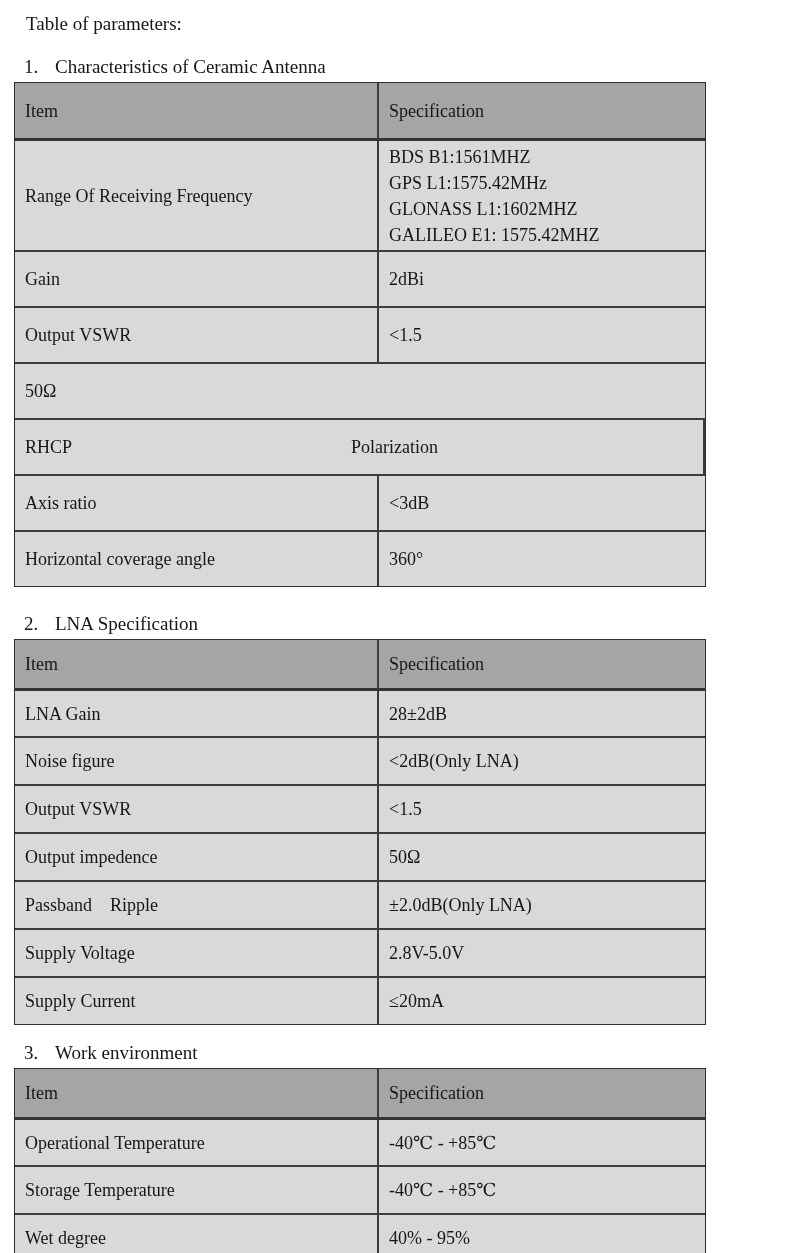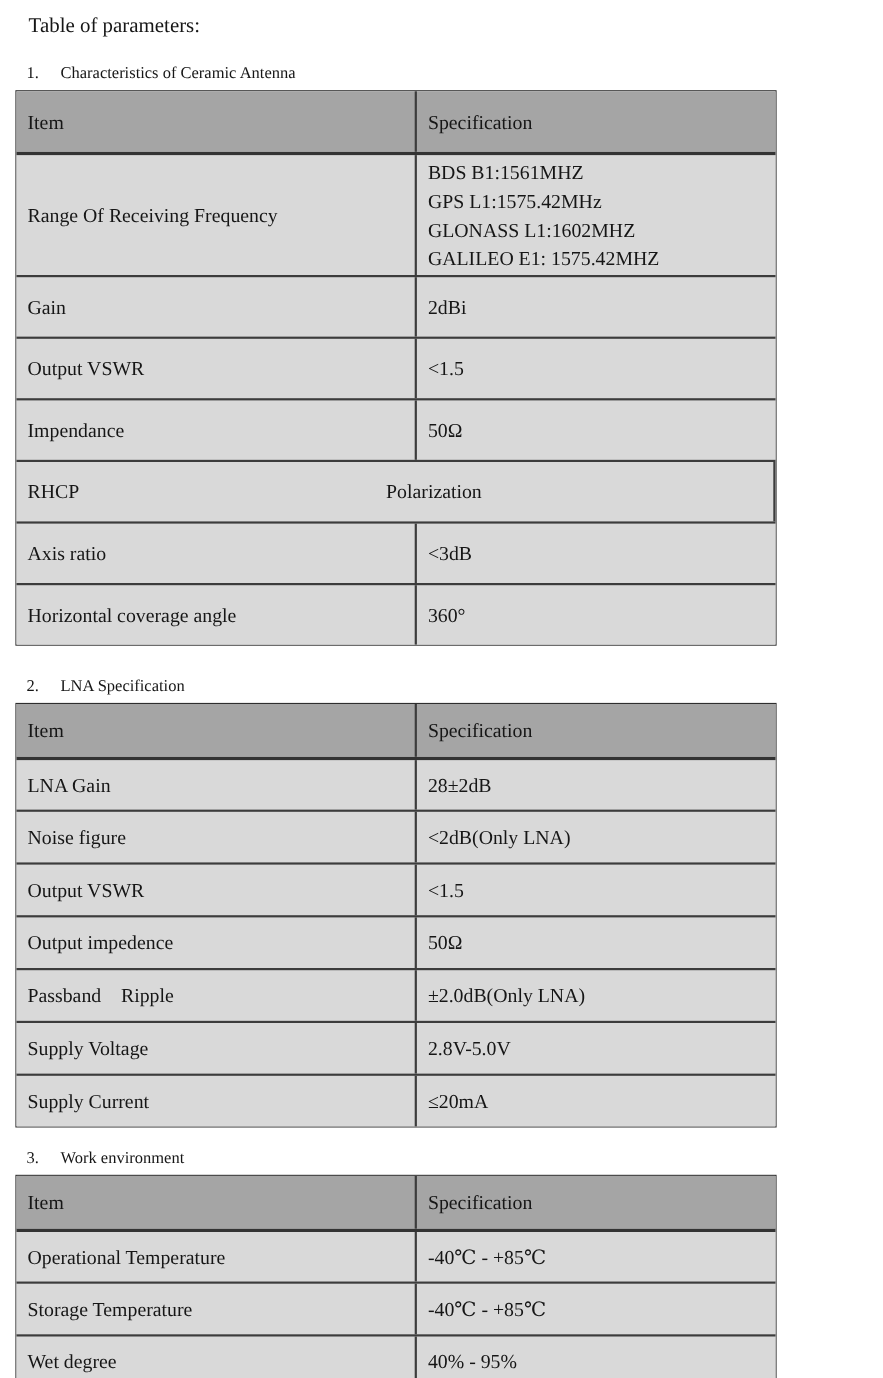--- a/index.html
+++ b/index.html
@@ -12,21 +12,21 @@
     font-family: "Liberation Serif", "DejaVu Serif", serif;
     color: #161616;
   }
   .doc-title {
     margin: 10px 0 17px 26px;
     font-size: 19px;
     line-height: 27px;
   }
   .section-heading {
     margin: 1px 0 0 24px;
-    font-size: 15px;
+    font-size: 19px;
     line-height: 26px;
     white-space: nowrap;
   }
   .section-heading .sec-num {
     display: inline-block;
     min-width: 31px;
   }
   .section-heading.gap2 { margin-top: 24px; }
   .section-heading.gap3 { margin-top: 15px; }
 
@@ -91,21 +91,20 @@
   </div>
   <div class="row body-row">
     <div class="cell cell-item">Gain</div>
     <div class="cell cell-spec">2dBi</div>
   </div>
   <div class="row body-row">
     <div class="cell cell-item">Output VSWR</div>
     <div class="cell cell-spec">&lt;1.5</div>
   </div>
   <div class="row body-row">
-    <div class="cell cell-item">Impendance</div>
     <div class="cell cell-spec">50Ω</div>
   </div>
   <div class="row body-row">
     <div class="cell cell-spec">RHCP</div>
     <div class="cell cell-item">Polarization</div>
   </div>
   <div class="row body-row">
     <div class="cell cell-item">Axis ratio</div>
     <div class="cell cell-spec">&lt;3dB</div>
   </div>

